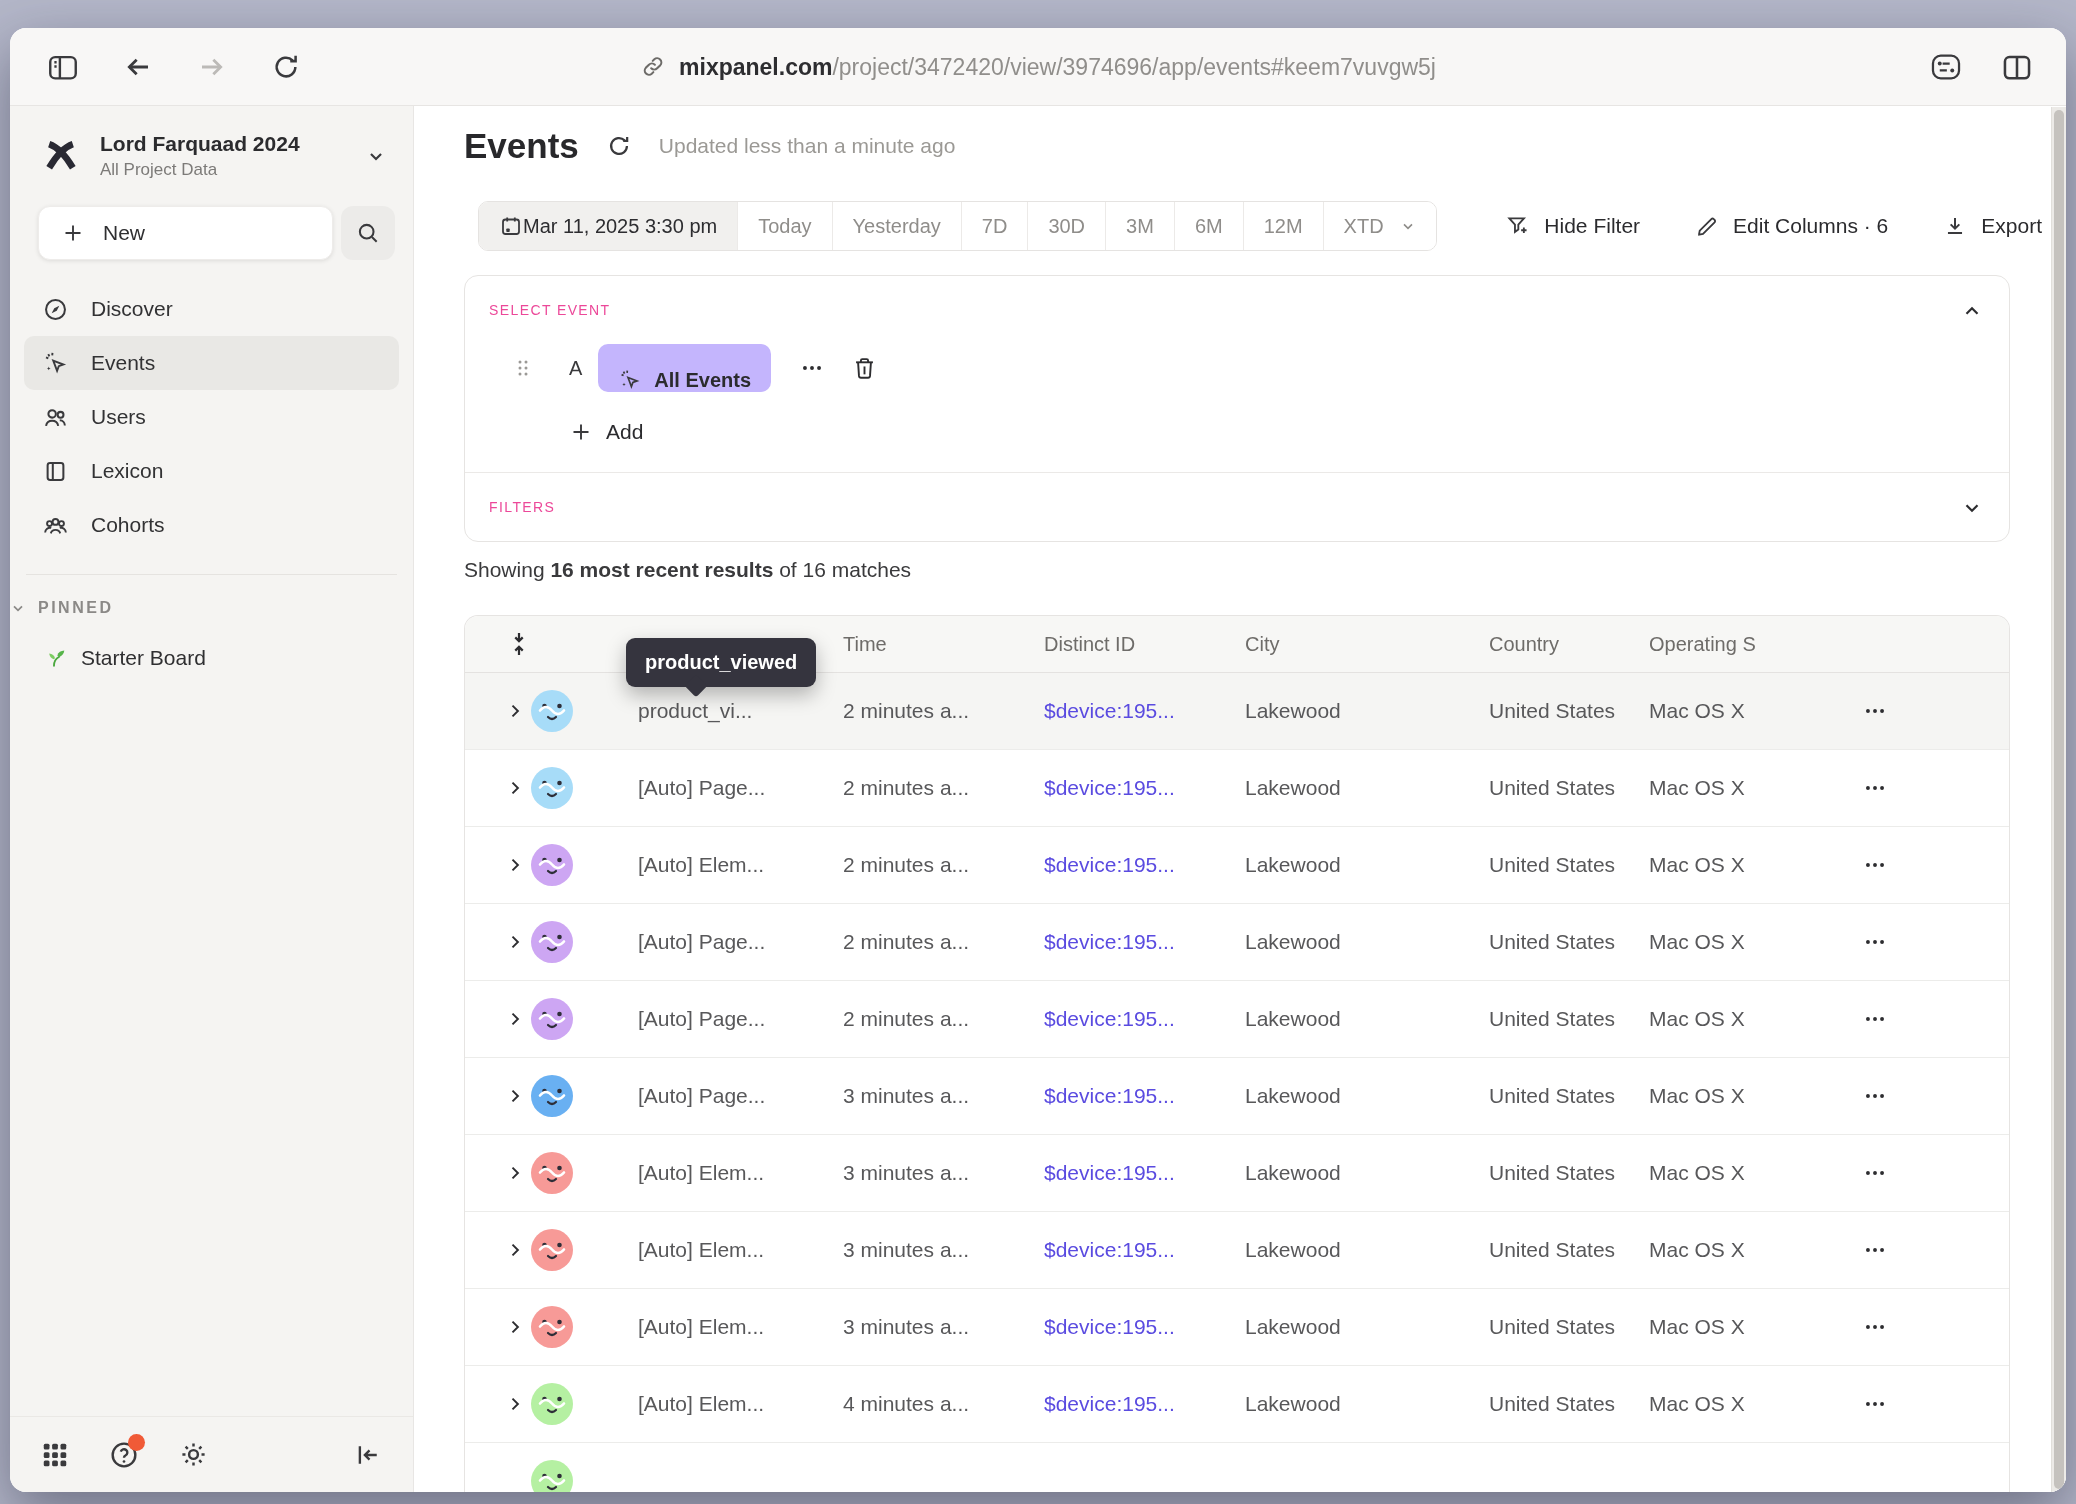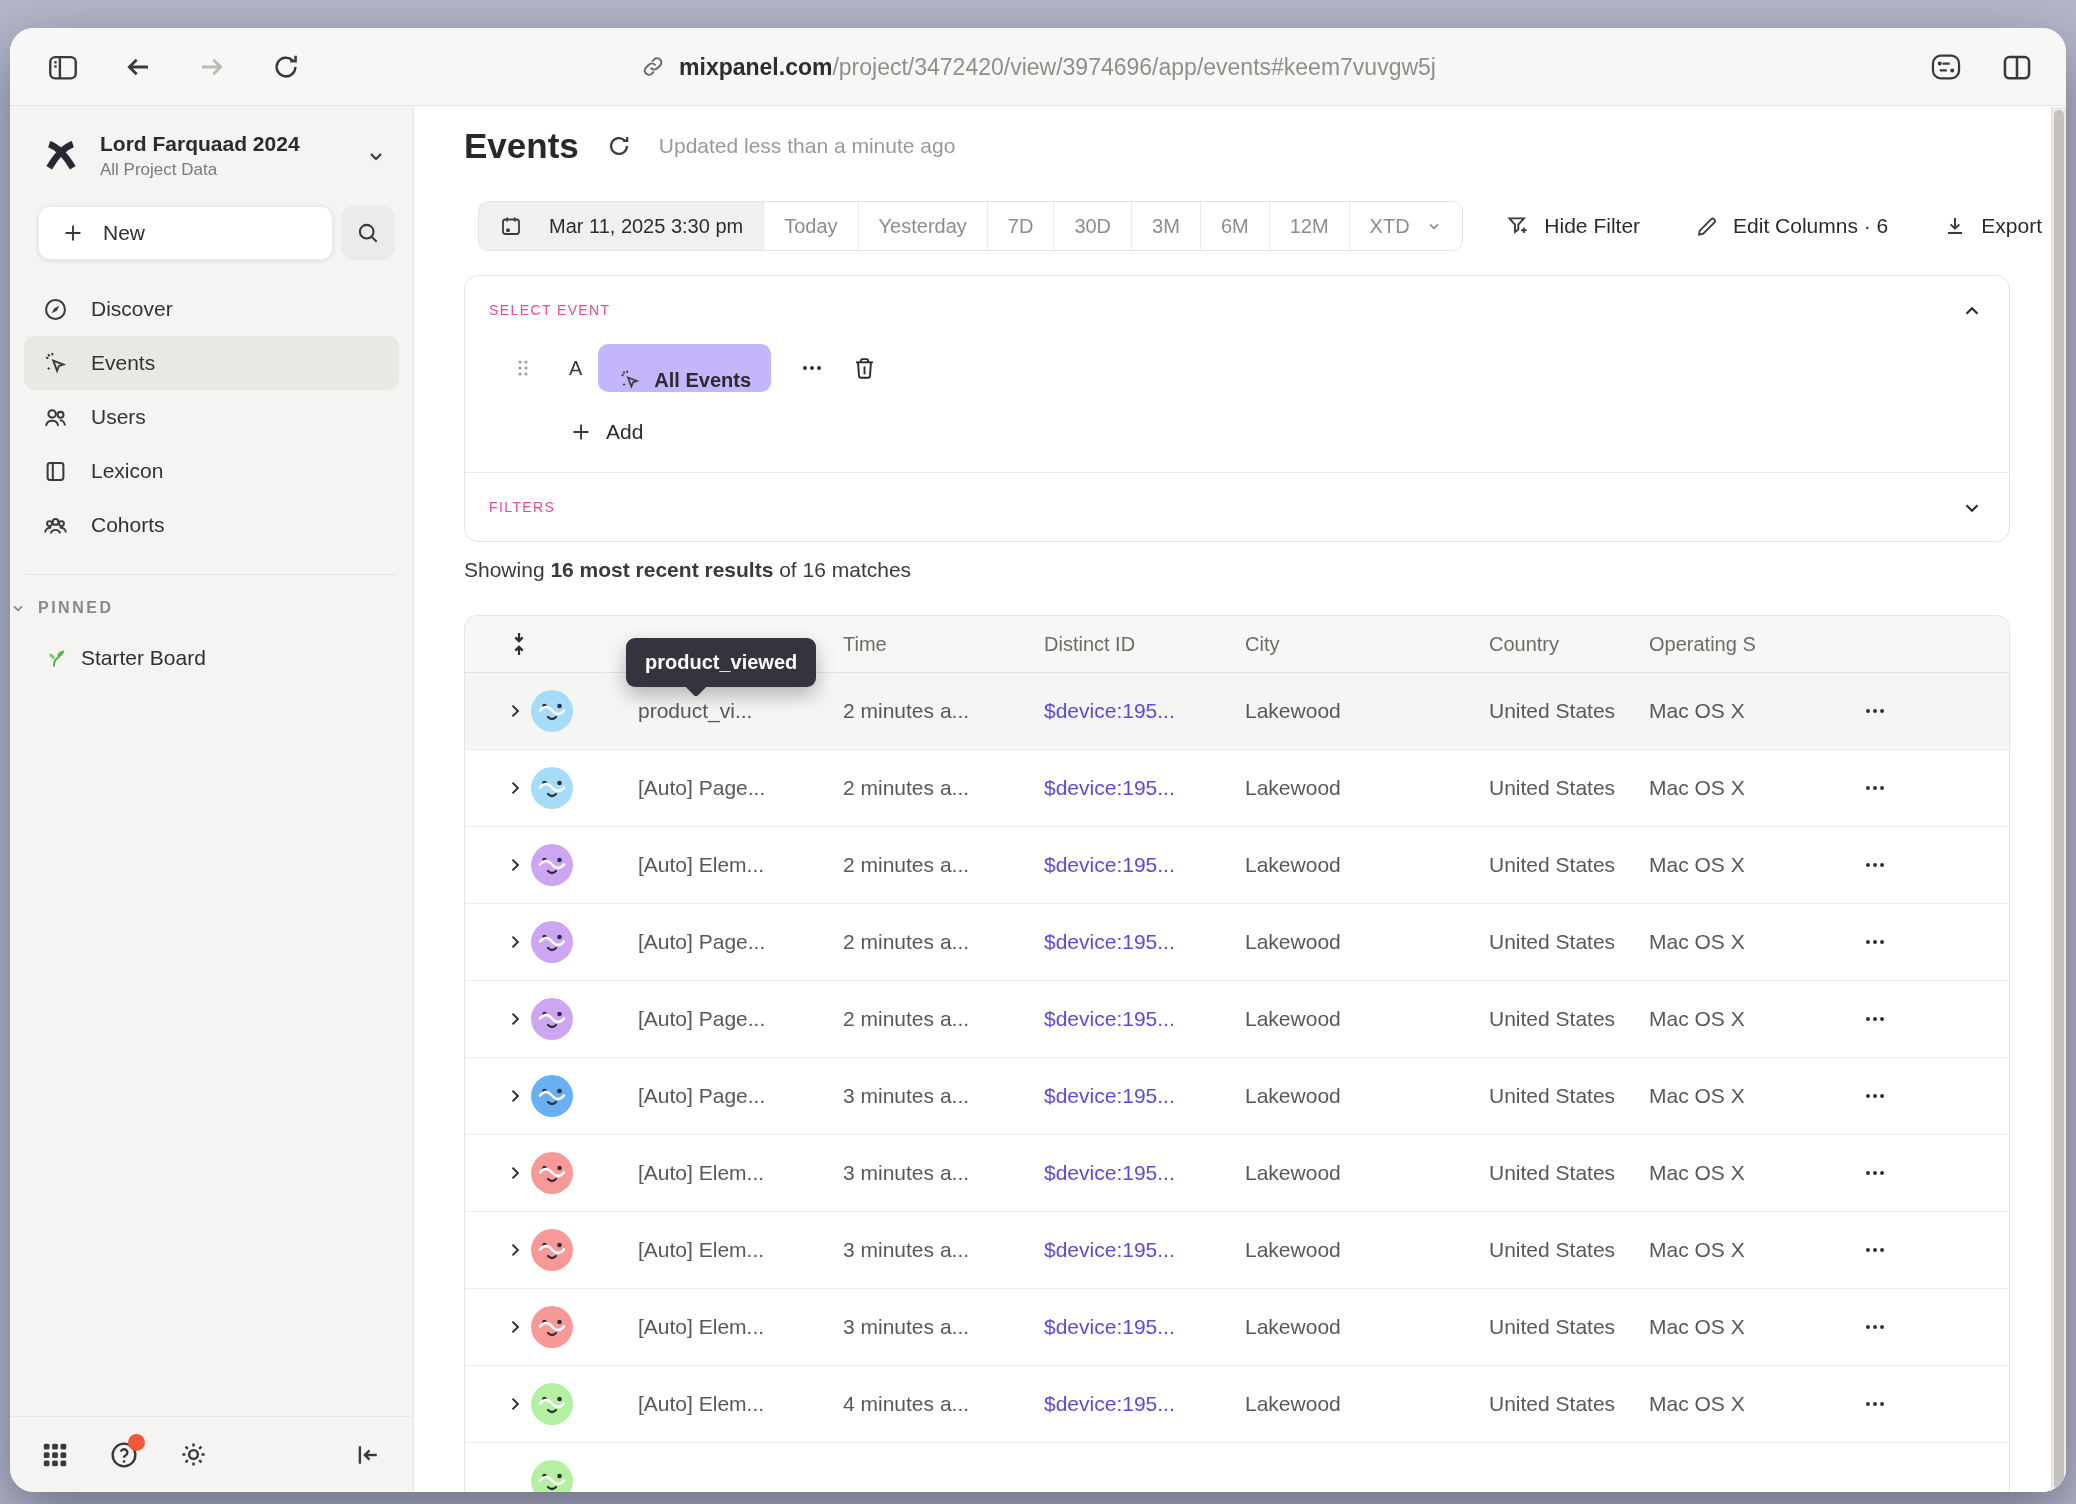--- a/index.html
+++ b/index.html
@@ -3,21 +3,21 @@
 <meta charset="utf-8">
 <style>
   *{box-sizing:border-box;margin:0;padding:0}
   html,body{width:2076px;height:1504px;overflow:hidden;background:#b4b7c9;
     font-family:"Liberation Sans","DejaVu Sans",sans-serif;color:#2f2f31}
   svg{display:block}
   .icon{display:inline-flex;align-items:center;justify-content:center;color:#3a3a3d}
 
   
   .window{position:absolute;left:10px;top:28px;width:2056px;height:1464px;background:#fff;
-    border-radius:24px;box-shadow:0 22px 60px rgba(24,27,48,.45);overflow:hidden;
+    border-radius:16px;box-shadow:0 22px 60px rgba(24,27,48,.45);overflow:hidden;
     display:flex;flex-direction:column}
 
   
   .toolbar{height:78px;background:#f8f7f6;border-bottom:1px solid #e7e5e3;flex:0 0 auto;
     display:flex;align-items:center;position:relative}
   .tb-left{display:flex;align-items:center;gap:42px;padding-left:36px}
   .tb-right{margin-left:auto;display:flex;align-items:center;gap:36px;padding-right:32px}
   .tb-btn{background:none;border:none;cursor:pointer;color:#3a3a3d;display:flex}
   .tb-btn.disabled{color:#bcbab7}
   .tb-url{position:absolute;left:50%;top:50%;transform:translate(-50%,-50%);
@@ -60,21 +60,21 @@
   .page-hd{display:flex;align-items:center;gap:26px;margin-top:20px}
   .page-title{font-size:35px;font-weight:700;color:#28282b}
   .refresh-btn{background:none;border:none;color:#3a3a3d;display:flex;cursor:pointer}
   .updated{font-size:21px;color:#9b9995}
 
   .filter-row{display:flex;align-items:center;margin-top:35px;padding:0 24px 0 14px}
   .seg{display:flex;height:50px;border:1px solid #e5e3e1;border-radius:10px;overflow:hidden;background:#fff}
   .seg-item{display:flex;align-items:center;padding:0 20px;font-size:20px;color:#8f8d8a;
     border-right:1px solid #eceae8;white-space:nowrap;cursor:pointer;background:#fff}
   .seg-item:last-child{border-right:none}
-  .seg-item.sel{background:#f1f0ee;color:#2d2d30;gap:26px}
+  .seg-item.sel{background:#f1f0ee;color:#2d2d30;gap:0}
   .seg-item.xtd{gap:16px}
   .frow-actions{margin-left:auto;display:flex;align-items:center;gap:54px}
   .act-btn{display:flex;align-items:center;gap:13px;font-size:21px;color:#2b2b2e;
     background:none;border:none;cursor:pointer;white-space:nowrap}
 
   
   .qcard{margin-top:24px;margin-right:56px;border:1px solid #e6e4e2;border-radius:14px;background:#fff}
   .qsec{position:relative;padding:26px 26px 26px 24px}
   .qsec + .qsec{border-top:1px solid #ebe9e7}
   .qsec-hd{font-size:14px;font-weight:400;letter-spacing:1.4px;color:#ec4899}

